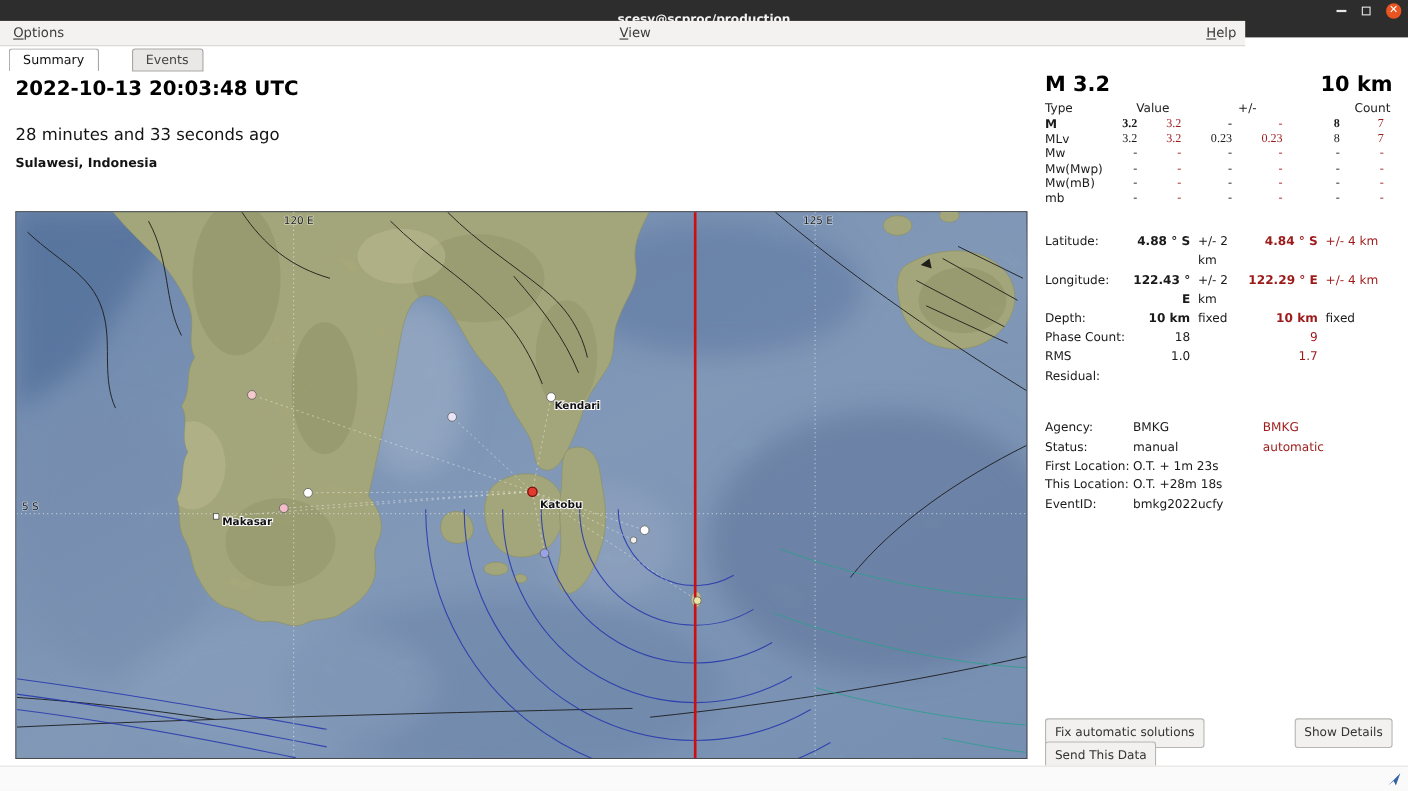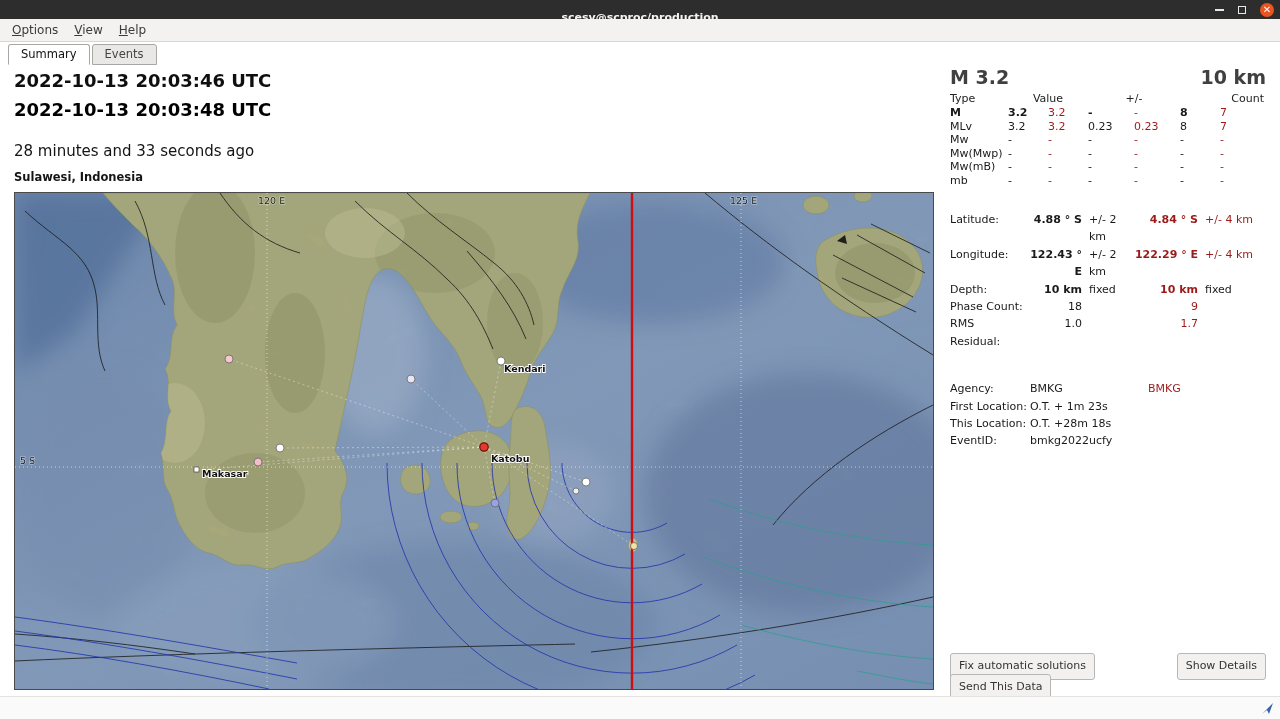--- a/index.html
+++ b/index.html
@@ -8,52 +8,52 @@
   
   .titlebar{position:absolute;left:0;top:0;width:1280px;height:34px;background:#2d2d2d;
             display:flex;align-items:center;justify-content:center;}
   .titlebar-title{color:#f4f4f4;font-size:11px;font-weight:bold;}
   .win-controls{position:absolute;right:6px;top:0;height:19px;display:flex;align-items:center;gap:14px;}
   .wc-min{width:9px;height:2px;background:#e8e8e8;}
   .wc-max{width:8px;height:8px;border:1.5px solid #e8e8e8;box-sizing:border-box;}
   .wc-close{width:14px;height:14px;border-radius:50%;background:#e95420;color:#fff;font-size:10px;
             line-height:13px;text-align:center;}
   
-  .menubar{position:absolute;left:0;top:19px;width:1280px;height:23px;background:#f3f2f1;
-           border-bottom:1px solid #d9d7d4;display:flex;align-items:center;padding-left:4px;box-sizing:border-box;}
+  .menubar{position:absolute;left:0;top:19px;width:1132px;height:23px;background:#f3f2f1;
+           border-bottom:1px solid #d9d7d4;display:flex;align-items:center;padding-left:4px;box-sizing:border-box;justify-content:space-between;}
   .menu-item{display:inline-block;font-size:12px;color:#3b3b3b;padding:3px 8px;}
   .menu-item::first-letter{text-decoration:underline;}
   
-  .tabbar{position:absolute;left:8px;top:46px;height:19px;display:flex;align-items:flex-end;}
+  .tabbar{position:absolute;left:8px;top:46px;height:19px;display:flex;align-items:flex-end;gap:28px;}
   .tab{font-size:11.5px;padding:2px 12px 3px 12px;border:1px solid #a9a7a4;border-radius:3px 3px 0 0;
        background:#e9e8e6;color:#444;margin-right:2px;}
   .tab.active{background:#ffffff;border-bottom-color:#ffffff;color:#111;}
   
   .summary{position:absolute;left:14px;top:70px;}
   .t-main{font-size:18px;font-weight:bold;color:#0f0f0f;line-height:22px;margin:0 0 7px 0;}
   .t-auto{font-size:18px;font-weight:bold;color:#000000;line-height:22px;margin:0 0 21px 0;}
   .t-elapsed{font-size:15px;font-weight:normal;color:#141414;line-height:19px;margin:0 0 9px 0;}
   .t-region{font-size:11.5px;font-weight:bold;color:#141414;line-height:14px;margin:0 0 4px 0;}
   .t-dist{font-size:11px;color:#222;line-height:14px;margin:0;}
   
   .map{position:absolute;left:14px;top:192px;width:918px;height:496px;border:1px solid #4a4a4a;
        box-sizing:content-box;background:#7e98bb;}
   .map svg{display:block;width:918px;height:496px;}
   
   .panel{position:absolute;left:950px;top:66px;width:316px;font-size:11px;}
-  .mag-head{display:flex;justify-content:space-between;font-size:19px;font-weight:bold;color:#404040;}
+  .mag-head{display:flex;justify-content:space-between;font-size:19px;font-weight:bold;color:#000000;}
   .auto{color:#9d1a1a;}
   .b{font-weight:bold;}
   .mag-table{margin-top:4px;}
   .mt-head{display:grid;grid-template-columns:58px 80px 92px 86px;line-height:14px;color:#222;}
   .mt-head .h-value{text-align:center;}
   .mt-head .h-err{text-align:center;}
   .mt-head .h-count{text-align:right;padding-right:2px;}
   .mt-row{display:grid;grid-template-columns:58px 40px 40px 46px 46px 40px 46px;line-height:13.5px;}
-  .mt-row .c-num{text-align:left;}
+  .mt-row .c-num{text-align:right;font-family:Liberation Serif, serif;}
   .mt-row .c-v{padding-right:14px;}
   .mt-row .c-e{padding-right:14px;}
   .mt-row .c-c1{padding-right:2px;}
   .mt-row .c-c2{padding-right:8px;}
   .origin-table{margin-top:24px;}
   .or-row{display:grid;grid-template-columns:76px 56px 52px 64px 68px;line-height:17.4px;}
   .or-row .c-mv{text-align:right;}
   .or-row .c-mx{padding-left:7px;}
   .or-row .c-av{text-align:right;}
   .or-row .c-ax{padding-left:7px;}
@@ -90,21 +90,20 @@
     <span class="menu-item">View</span>
     <span class="menu-item">Help</span>
   </div>
 
   <div class="tabbar">
     <div class="tab active">Summary</div>
     <div class="tab">Events</div>
   </div>
 
   <div class="summary">
-    <div class="t-main">2022-10-13 20:03:46 UTC</div>
     <div class="t-auto">2022-10-13 20:03:48 UTC</div>
     <div class="t-elapsed">28 minutes and 33 seconds ago</div>
     <div class="t-region">Sulawesi, Indonesia</div>
   </div>
 
   <div class="map">
     <svg viewBox="0 0 918 496" preserveAspectRatio="none">
       <defs>
         <linearGradient id="og" x1="0" y1="0" x2="1" y2="1">
           <stop offset="0" stop-color="#7490b4"></stop>
@@ -373,20 +372,25 @@
       </div>
     </div>
 
     <div class="meta-table">
       <div class="me-row">
         <span>Agency:</span>
         <span>BMKG</span>
         <span class="auto">BMKG</span>
       </div>
       <div class="me-row">
+        <span>Status:</span>
+        <span>manual</span>
+        <span class="auto">automatic</span>
+      </div>
+      <div class="me-row">
         <span>First Location:</span>
         <span>O.T. + 1m 23s</span>
         <span class="auto"></span>
       </div>
       <div class="me-row">
         <span>This Location:</span>
         <span>O.T. +28m 18s</span>
         <span class="auto"></span>
       </div>
       <div class="me-row">

